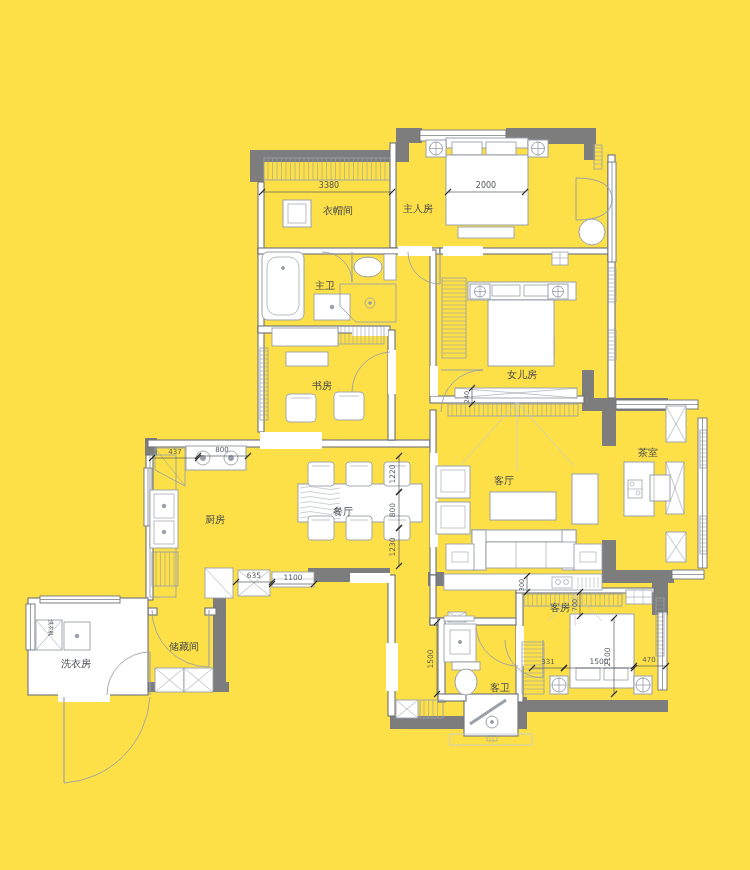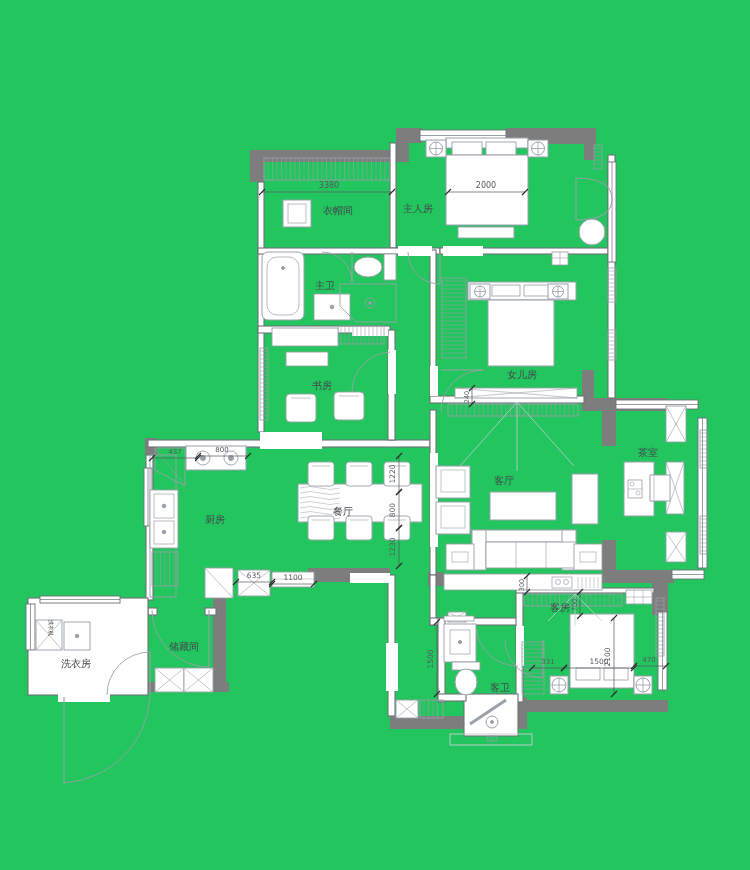--- a/index.html
+++ b/index.html
@@ -1,16 +1,16 @@
 <!DOCTYPE html>
 <html><head>
 <meta charset="utf-8">
 <style>
   html,body{margin:0;padding:0;background:#ffffff;}
-  #stage{position:relative;width:750px;height:870px;background:#22c55e;overflow:hidden;
+  #stage{position:relative;width:750px;height:870px;background:#fde047;overflow:hidden;
          font-family:"DejaVu Sans","Liberation Sans",sans-serif;}
   svg text{font-family:"DejaVu Sans","Liberation Sans",sans-serif;}
 </style>
 </head>
 <body>
 
 <div id="stage">
   <svg id="plan" width="750" height="870" viewBox="0 0 750 870">
       <g>
         <rect x="250" y="150" width="14" height="32" fill="#7d7d7d" stroke="none" stroke-width="0"></rect>

